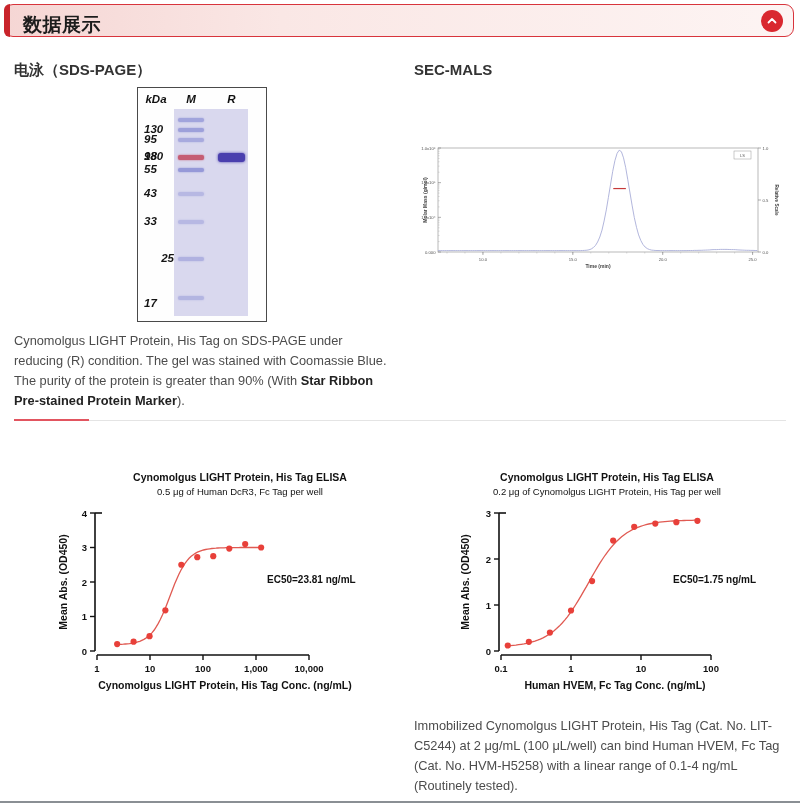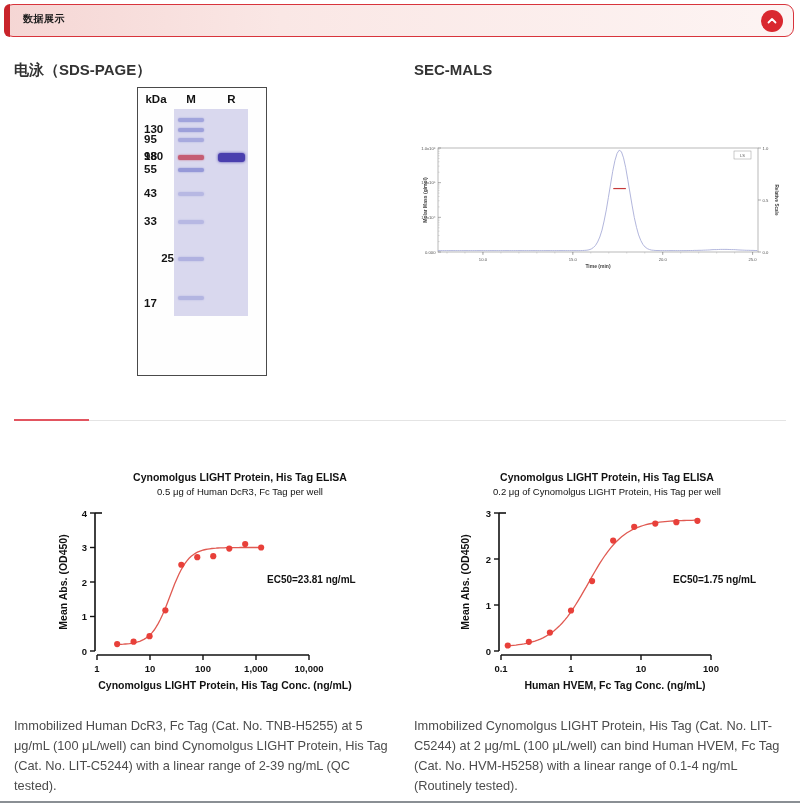--- a/index.html
+++ b/index.html
@@ -9,30 +9,30 @@
   }
   
   .header {
     position:absolute; left:4px; top:4px; width:790px; height:33px;
     border:1px solid #d8343c; border-radius:9px;
     background:linear-gradient(90deg,#f5d6d4 0%,#fae7e5 35%,#fdf4f3 100%);
     box-sizing:border-box;
   }
   .header-accent { position:absolute; left:-1px; top:-1px; bottom:-1px; width:6px;
     background:#c9242b; border-radius:9px 0 0 9px; }
-  .header-title { position:absolute; left:18px; top:7px; font-size:10px;
+  .header-title { position:absolute; left:18px; top:7px; font-size:19px;
     font-weight:bold; color:#1c1c1c; letter-spacing:0.5px; }
   .collapse-btn { position:absolute; right:10px; top:5px; width:22px; height:22px;
     border-radius:50%; background:#d9282f; border:none; padding:0;
     display:flex; align-items:center; justify-content:center; cursor:pointer; }
   
   .sec-heading { position:absolute; font-size:15px; font-weight:bold; color:#333; }
   
-  .gel { position:absolute; left:137px; top:87px; width:130px; height:289px;
-    background:#fefefe; border:1px solid #4a4a4a; box-sizing:border-box; }
+  .gel { position:absolute; left:137px; top:87px; width:130px; height:235px;
+    background:#fefefe; border:1px solid #4a4a4a; box-sizing:border-box;font-style:italic; }
   .gel-lane { position:absolute; }
   .gel-head { position:absolute; top:5px; font-size:11.5px; font-weight:700; color:#111; text-align:center; }
   .gel-kda-label { position:absolute; font-size:11.5px; line-height:11px; font-weight:600; color:#141414; }
   .gel-band { position:absolute; border-radius:2px; }
   
   .caption { position:absolute; width:377px; font-size:12.8px; line-height:1.56;
     color:#4c4c4c; }
   .caption b { color:#222; font-weight:700; }
   
   .divider { position:absolute; left:14px; width:772px; top:420px; height:1px; background:#e4e4e4; }
@@ -154,20 +154,23 @@
       <text x="342.5" y="79.6" font-size="4.2" fill="#555" text-anchor="start" font-weight="normal" transform="">0.5</text>
       <line x1="338" y1="130" x2="341" y2="130" stroke="#777" stroke-width="0.6"></line>
       <text x="342.5" y="131.6" font-size="4.2" fill="#555" text-anchor="start" font-weight="normal" transform="">0.0</text>
       <text x="355" y="78" font-size="4.6" fill="#444" text-anchor="middle" font-weight="600" transform="rotate(90 355 78)">Relative Scale</text>
       <rect x="314" y="29" width="17" height="8" fill="#ffffff" stroke="#999" stroke-width="0.5"></rect>
       <text x="322.5" y="35" font-size="4" fill="#555" text-anchor="middle" font-weight="normal" transform="">LS</text>
       <polyline points="18.0,128.6 20.2,128.6 22.3,128.6 24.5,128.6 26.6,128.6 28.8,128.6 30.9,128.6 33.1,128.6 35.3,128.6 37.4,128.6 39.6,128.6 41.7,128.6 43.9,128.6 46.0,128.6 48.2,128.6 50.4,128.6 52.5,128.6 54.7,128.6 56.8,128.6 59.0,128.6 61.1,128.6 63.3,128.6 65.5,128.6 67.6,128.6 69.8,128.6 71.9,128.6 74.1,128.6 76.2,128.6 78.4,128.6 80.6,128.6 82.7,128.6 84.9,128.6 87.0,128.6 89.2,128.6 91.3,128.6 93.5,128.6 95.7,128.6 97.8,128.6 100.0,128.6 102.1,128.6 104.3,128.6 106.4,128.6 108.6,128.6 110.8,128.6 112.9,128.6 115.1,128.6 117.2,128.6 119.4,128.6 121.6,128.6 123.7,128.6 125.9,128.6 128.0,128.6 130.2,128.6 132.3,128.6 134.5,128.6 136.7,128.6 138.8,128.6 141.0,128.6 143.1,128.6 145.3,128.6 147.4,128.6 149.6,128.6 151.8,128.6 153.9,128.6 156.1,128.6 158.2,128.6 160.4,128.6 162.5,128.5 164.7,128.4 166.9,128.2 169.0,127.8 171.2,127.0 173.3,125.6 175.5,123.4 177.6,120.0 179.8,115.0 182.0,108.1 184.1,99.0 186.3,87.9 188.4,75.4 190.6,62.1 192.7,49.4 194.9,38.7 197.1,31.3 199.2,28.2 201.4,29.7 203.5,35.8 205.7,45.6 207.8,57.8 210.0,71.0 212.2,83.9 214.3,95.5 216.5,105.3 218.6,112.9 220.8,118.5 222.9,122.4 225.1,125.0 227.3,126.6 229.4,127.5 231.6,128.1 233.7,128.3 235.9,128.5 238.0,128.5 240.2,128.6 242.4,128.6 244.5,128.6 246.7,128.6 248.8,128.6 251.0,128.6 253.1,128.6 255.3,128.6 257.5,128.6 259.6,128.6 261.8,128.6 263.9,128.6 266.1,128.6 268.2,128.5 270.4,128.5 272.6,128.5 274.7,128.4 276.9,128.4 279.0,128.3 281.2,128.3 283.3,128.2 285.5,128.1 287.7,128.0 289.8,127.9 292.0,127.7 294.1,127.6 296.3,127.6 298.4,127.5 300.6,127.4 302.8,127.4 304.9,127.4 307.1,127.4 309.2,127.5 311.4,127.6 313.6,127.6 315.7,127.7 317.9,127.9 320.0,128.0 322.2,128.1 324.3,128.2 326.5,128.3 328.7,128.3 330.8,128.4 333.0,128.4 335.1,128.5 337.3,128.5" fill="none" stroke="#a9aed8" stroke-width="0.9"></polyline>
       <line x1="193.28089887640448" y1="66.56" x2="205.86516853932582" y2="66.56" stroke="#c63939" stroke-width="1.2"></line>
     </svg>
 
+  <div class="caption" style="left:14px; top:331px;">
+    <span>Cynomolgus LIGHT Protein, His Tag on SDS-PAGE under reducing (R) condition. The gel was stained with Coomassie Blue. The purity of the protein is greater than 90% (With </span><b>Star Ribbon Pre-stained Protein Marker</b><span>).</span>
+  </div>
 
   <div class="divider"></div>
   <div class="divider-red"></div>
 
 
   <svg id="elisa-left-svg" width="350" height="240" style="position:absolute; left:55px; top:468px;">
       <text x="185" y="13" font-size="10.5" fill="#111" text-anchor="middle" font-weight="bold" transform="">Cynomolgus LIGHT Protein, His Tag ELISA</text>
       <text x="185" y="26.5" font-size="9.5" fill="#111" text-anchor="middle" font-weight="normal" transform="">0.5 μg of Human DcR3, Fc Tag per well</text>
       <line x1="40" y1="45" x2="40" y2="183" stroke="#111" stroke-width="1.6"></line>
       <line x1="40" y1="45" x2="47" y2="45" stroke="#111" stroke-width="1.6"></line>
@@ -238,17 +241,16 @@
       <circle cx="116" cy="142.52" r="3.1" fill="#e8403a"></circle>
       <circle cx="137.0720996964787" cy="113.08" r="3.1" fill="#e8403a"></circle>
       <circle cx="158.14419939295738" cy="72.60000000000001" r="3.1" fill="#e8403a"></circle>
       <circle cx="179.21629908943603" cy="58.8" r="3.1" fill="#e8403a"></circle>
       <circle cx="200.28839878591475" cy="55.58" r="3.1" fill="#e8403a"></circle>
       <circle cx="221.36049848239344" cy="54.20000000000002" r="3.1" fill="#e8403a"></circle>
       <circle cx="242.4325981788721" cy="52.81999999999999" r="3.1" fill="#e8403a"></circle>
       <text x="218" y="115" font-size="10" fill="#111" text-anchor="start" font-weight="600" transform="">EC50=1.75 ng/mL</text>
     </svg>
 
-  <div class="caption" style="left:14px; top:716px;">Immobilized Human DcR3, Fc Tag (Cat. No. TNB-H5255) at 5 μg/mL (100 μL/well) can bind Cynomolgus LIGHT Protein, His Tag (Cat. No. LIT-C5244) with a linear range of 2-39 ng/mL (QC tested).</div>
   <div class="caption" style="left:414px; top:716px;">Immobilized Cynomolgus LIGHT Protein, His Tag (Cat. No. LIT-C5244) at 2 μg/mL (100 μL/well) can bind Human HVEM, Fc Tag (Cat. No. HVM-H5258) with a linear range of 0.1-4 ng/mL (Routinely tested).</div>
 
   <div class="bottom-line"></div>
 </div>
 
 </body></html>

